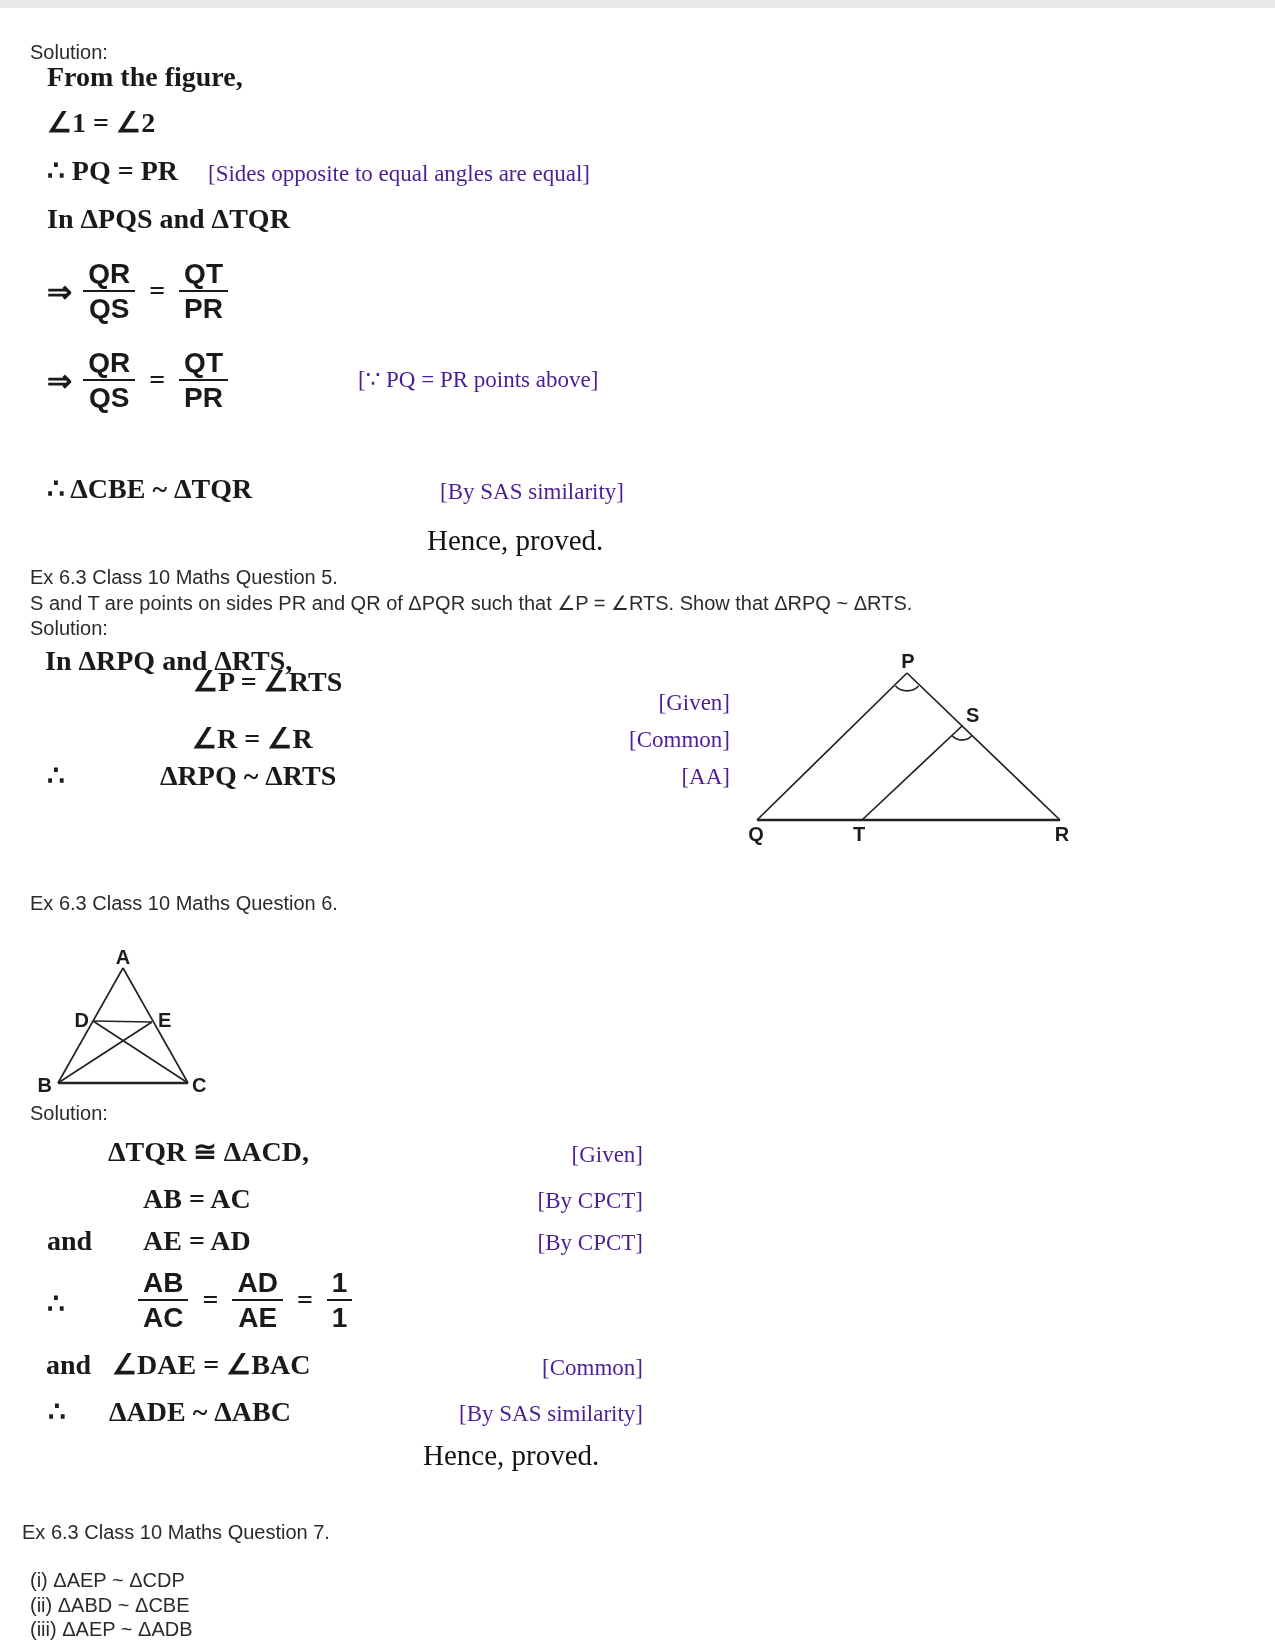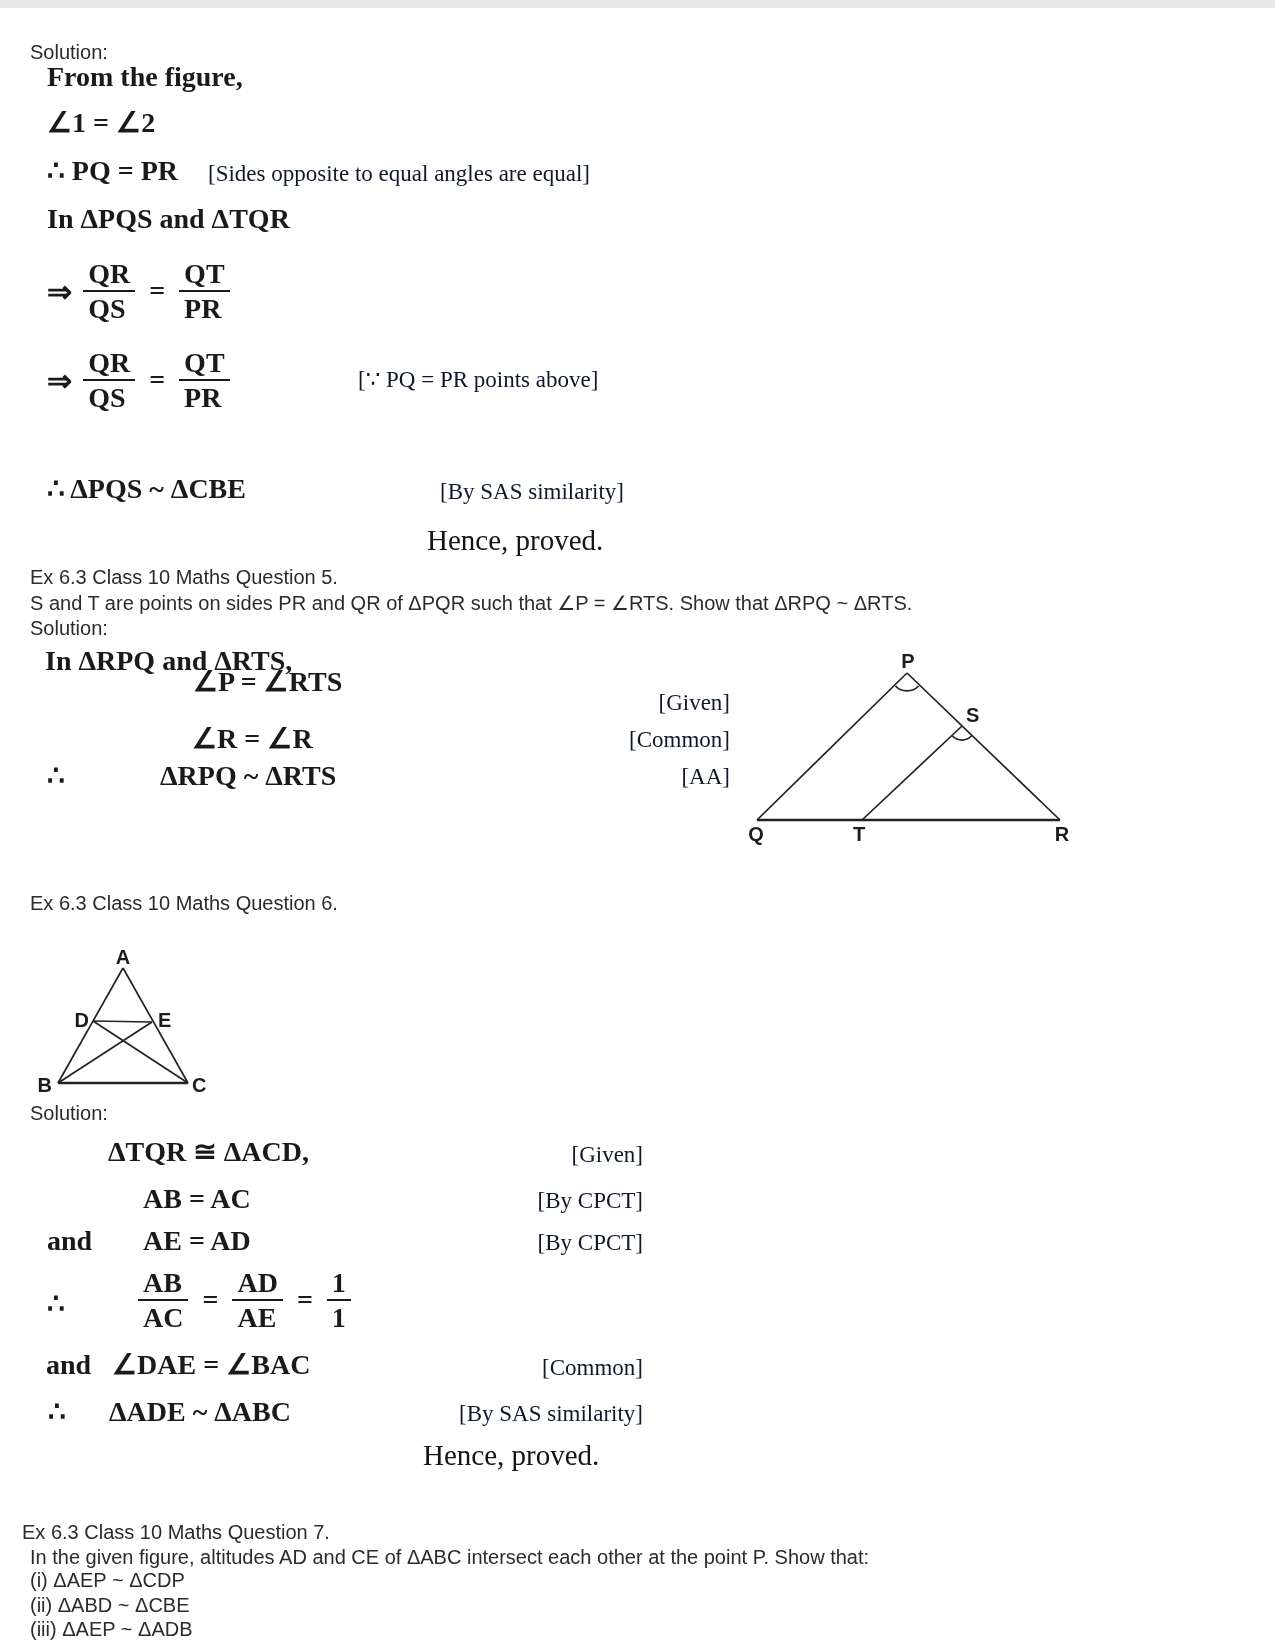--- a/index.html
+++ b/index.html
@@ -1,27 +1,27 @@
 <!DOCTYPE html>
 <html><head>
 <meta charset="utf-8">
 <style>
   html,body{margin:0;padding:0;background:#e8e8e8;}
   .page{position:relative;width:1275px;height:1650px;background:#ffffff;margin:8px auto;overflow:hidden;}
   .abs{position:absolute;white-space:nowrap;}
   .sans{font-family:"Liberation Sans",sans-serif;font-size:20px;line-height:24px;color:#2b2b2b;}
   .eq{font-family:"Liberation Serif",serif;font-weight:600;font-size:28px;line-height:32px;color:#1a1a1a;}
-  .note{font-family:"Liberation Serif",serif;font-weight:400;font-size:23px;line-height:28px;color:#0f172a;}
+  .note{font-family:"Liberation Serif",serif;font-weight:400;font-size:23px;line-height:28px;color:#4c1d95;}
   .note-col{width:300px;text-align:right;}
   .hence{font-family:"Liberation Serif",serif;font-size:29px;line-height:34px;color:#141414;}
   .hence .bold{font-weight:400;}
   .frow{display:flex;align-items:center;}
   .arrow{font-family:"Liberation Serif",serif;font-weight:600;font-size:30px;color:#1a1a1a;margin-right:11px;}
   .therefore{font-family:"Liberation Serif",serif;font-weight:600;font-size:28px;color:#1a1a1a;}
-  .frac{display:inline-block;text-align:left;font-family:Liberation Serif, serif;font-weight:600;font-size:28px;line-height:27px;color:#1a1a1a;}
+  .frac{display:inline-block;text-align:center;font-family:Liberation Sans, sans-serif;font-weight:600;font-size:28px;line-height:27px;color:#1a1a1a;}
   .frac .num{display:block;padding:0 5px 3px;border-bottom:2.5px solid #1a1a1a;}
   .frac .den{display:block;padding:3px 5px 0;}
   .feq{font-family:"Liberation Serif",serif;font-weight:600;font-size:28px;color:#1a1a1a;margin:0 14px;}
   svg text{font-family:"Liberation Sans",sans-serif;font-weight:700;font-size:20px;fill:#1c1c1c;}
   svg line, svg path{stroke:#222;stroke-width:1.7;fill:none;}
   svg .thick{stroke-width:2.3;}
 </style>
 </head>
 <body>
 
@@ -54,21 +54,21 @@
         <span class="den">QS</span>
       </span>
     <span class="feq">=</span>
     <span class="frac">
         <span class="num">QT</span>
         <span class="den">PR</span>
       </span>
   </div>
   <div class="abs note" style="left:358px;top:358px">[∵ PQ = PR points above]</div>
 
-  <div class="abs eq" style="left:47px;top:465px">∴ ΔPQS ~ ΔCBE</div>
+  <div class="abs eq" style="left:47px;top:465px">∴ ΔCBE ~ ΔTQR</div>
   <div class="abs note" style="left:440px;top:470px">[By SAS similarity]</div>
 
   <div class="abs hence" style="left:427px;top:515px"><span>Hence, </span><span class="bold">proved</span><span>.</span></div>
 
   <div class="abs sans" style="left:30px;top:557px">Ex 6.3 Class 10 Maths Question 5.</div>
   <div class="abs sans" style="left:30px;top:583px">S and T are points on sides PR and QR of ΔPQR such that ∠P = ∠RTS. Show that ΔRPQ ~ ΔRTS.</div>
   <div class="abs sans" style="left:30px;top:608px">Solution:</div>
 
   <div class="abs eq" style="left:45px;top:637px">In ΔRPQ and ΔRTS,</div>
 
@@ -146,18 +146,17 @@
   <div class="abs eq" style="left:112px;top:1341px">∠DAE = ∠BAC</div>
   <div class="abs note note-col" style="left:343px;top:1346px">[Common]</div>
 
   <div class="abs eq" style="left:48px;top:1388px">∴</div>
   <div class="abs eq" style="left:109px;top:1388px">ΔADE ~ ΔABC</div>
   <div class="abs note note-col" style="left:343px;top:1392px">[By SAS similarity]</div>
 
   <div class="abs hence" style="left:423px;top:1430px"><span>Hence, </span><span class="bold">proved</span><span>.</span></div>
 
   <div class="abs sans" style="left:22px;top:1512px">Ex 6.3 Class 10 Maths Question 7.</div>
-  <div class="abs sans" style="left:30px;top:1537px">In the given figure, altitudes AD and CE of ΔABC intersect each other at the point P. Show that:</div>
   <div class="abs sans" style="left:30px;top:1560px">(i) ΔAEP ~ ΔCDP</div>
   <div class="abs sans" style="left:30px;top:1585px">(ii) ΔABD ~ ΔCBE</div>
   <div class="abs sans" style="left:30px;top:1609px">(iii) ΔAEP ~ ΔADB</div>
 
 </div>
 
 </body></html>

